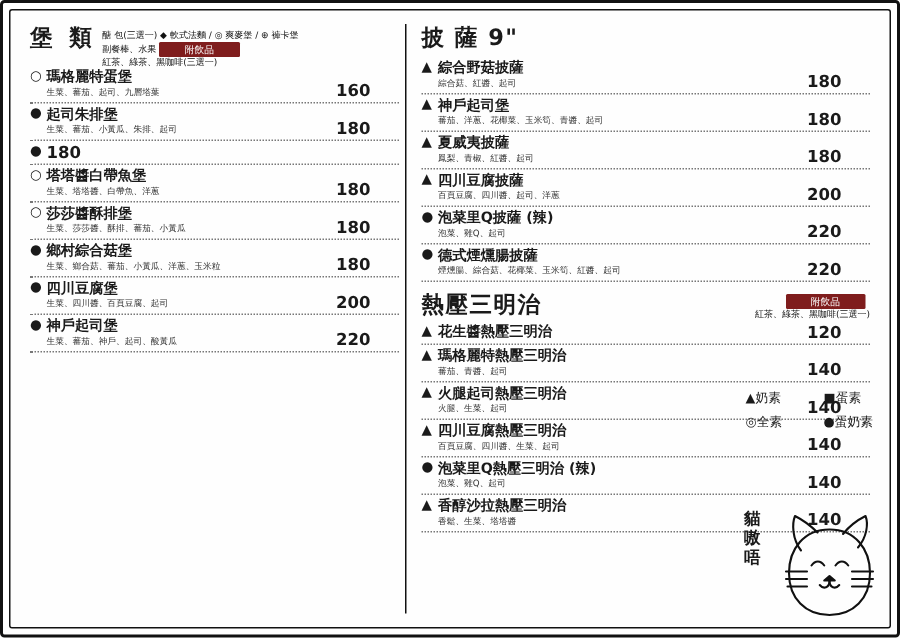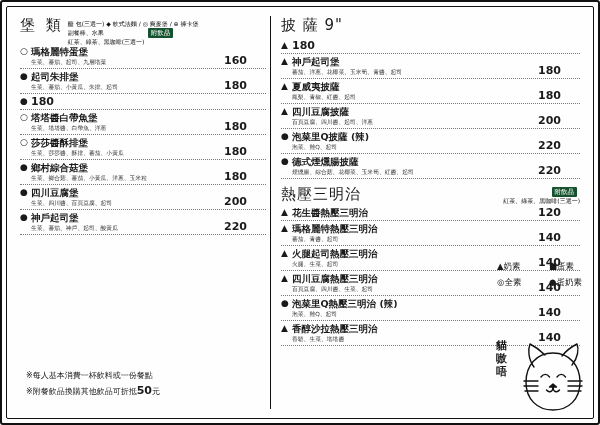--- a/index.html
+++ b/index.html
@@ -22,34 +22,34 @@
     position:absolute;left:4px;top:4px;right:4px;bottom:4px;
     border:1px solid #111;border-radius:2px;
     pointer-events:none;
   }
   .cols{position:relative;display:flex;height:100%;}
   .col-left{width:258px;padding:6px 4px 0 8px;box-sizing:border-box;}
   .divider{width:1px;background:#111;margin:6px 0 6px 0;}
   .col-right{flex:1;padding:6px 8px 0 10px;box-sizing:border-box;}
 
   .sec-title{
-    font-size:15px;font-weight:normal;letter-spacing:3px;
+    font-size:15px;font-weight:bold;letter-spacing:3px;
     margin:0 0 2px 0;
   }
   .sec-title.small-sp{letter-spacing:1px;}
   .sec-head{display:flex;align-items:flex-start;gap:4px;}
   .sec-note{
     font-size:6px;line-height:1.25;color:#111;
     margin-top:4px;flex:1;
   }
   .sec-note .ln{display:block;white-space:nowrap;}
   .tag{
-    display:inline-block;background:#14532d;color:#fff;
-    font-size:6.5px;padding:1px 3px;border-radius:1px;
-    vertical-align:middle;margin-right:3px;margin-left:42px;
+    display:inline-block;background:#7f1d1d;color:#fff;
+    font-size:6.5px;padding:1px 17px;border-radius:1px;
+    vertical-align:middle;margin-right:3px;
   }
   .drink-note{
     font-size:6px;white-space:nowrap;
   }
 
   .item{
     display:flex;align-items:flex-start;
     margin:0 0 1px 0;
     border-bottom:1px dotted #777;
     padding-bottom:1px;
@@ -167,37 +167,35 @@
         <div class="item">
           <div class="bullet">●</div>
           <div class="item-body">
             <div class="item-name">神戶起司堡</div>
             <div class="item-desc">生菜、蕃茄、神戶、起司、酸黃瓜</div>
           </div>
           <div class="price">220</div>
         </div>
       </div>
 
-      <div class="footnotes">
-        <div>※每人基本消費一杯飲料或一份餐點</div>
-        <div>
-          <span>※附餐飲品換購其他飲品可折抵</span><b>50</b><span>元</span>
-        </div>
-      </div>
     </div>
 
     <div class="divider"></div>
 
     <div class="col-right">
 
       <div class="sec-title small-sp" style="margin-bottom:4px;">披 薩 9"</div>
 
       <div>
         <div class="item">
           <div class="bullet">▲</div>
+          <div class="item-body">
+            <div class="item-name">綜合野菇披薩</div>
+            <div class="item-desc">綜合菇、紅醬、起司</div>
+          </div>
           <div class="price">180</div>
         </div>
         <div class="item">
           <div class="bullet">▲</div>
           <div class="item-body">
             <div class="item-name">神戶起司堡</div>
             <div class="item-desc">蕃茄、洋蔥、花椰菜、玉米筍、青醬、起司</div>
           </div>
           <div class="price">180</div>
         </div>

